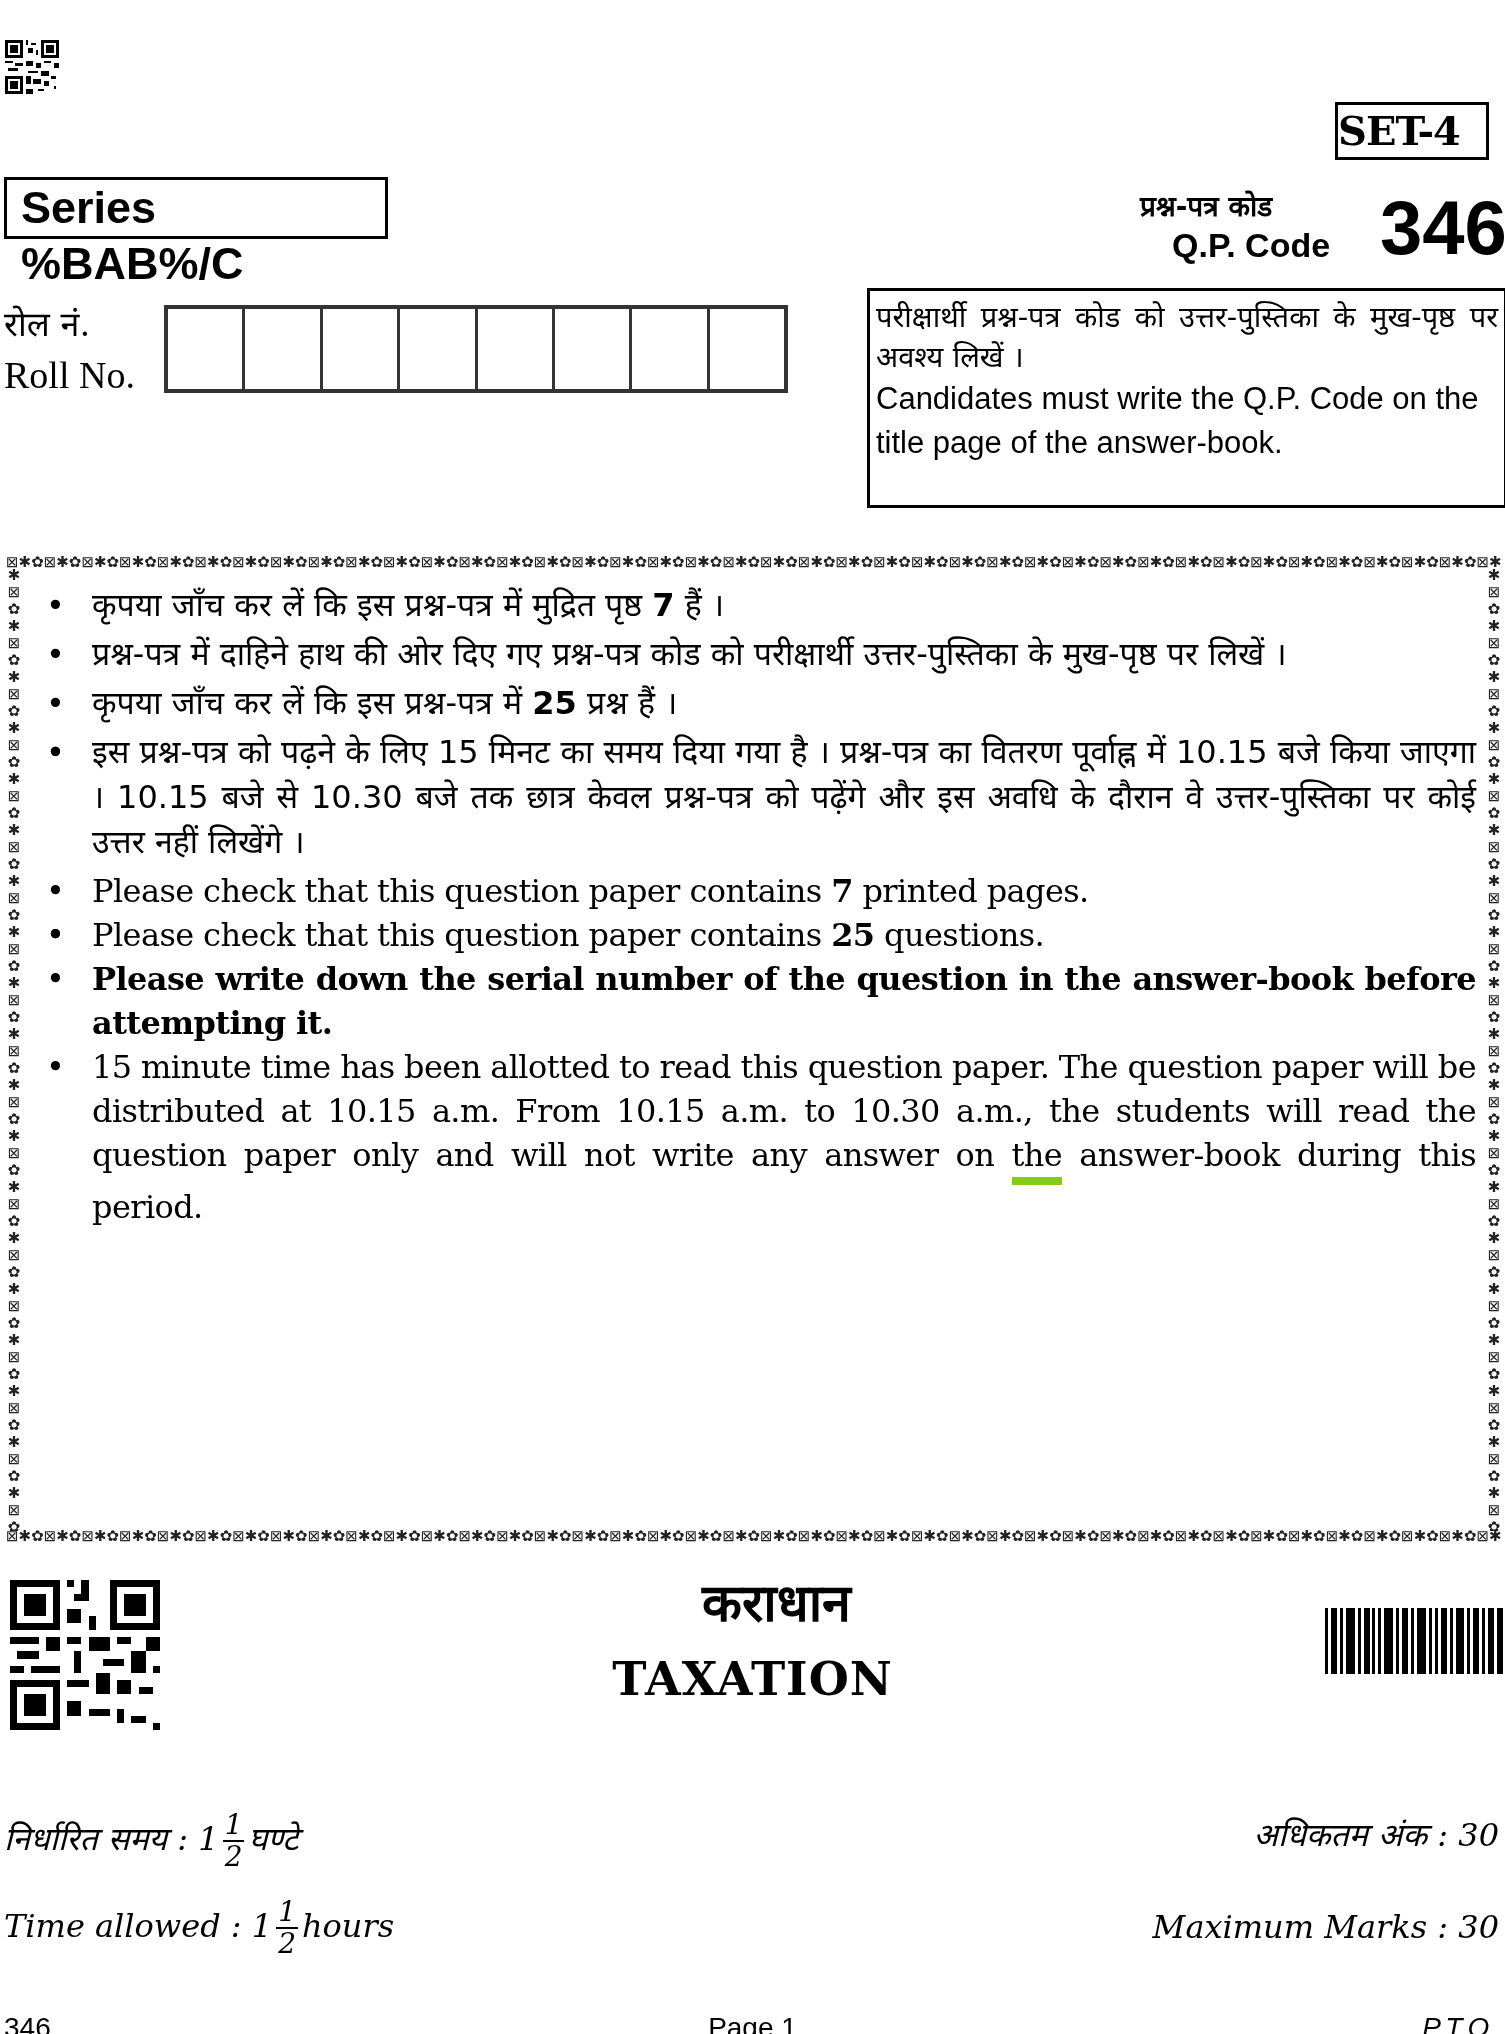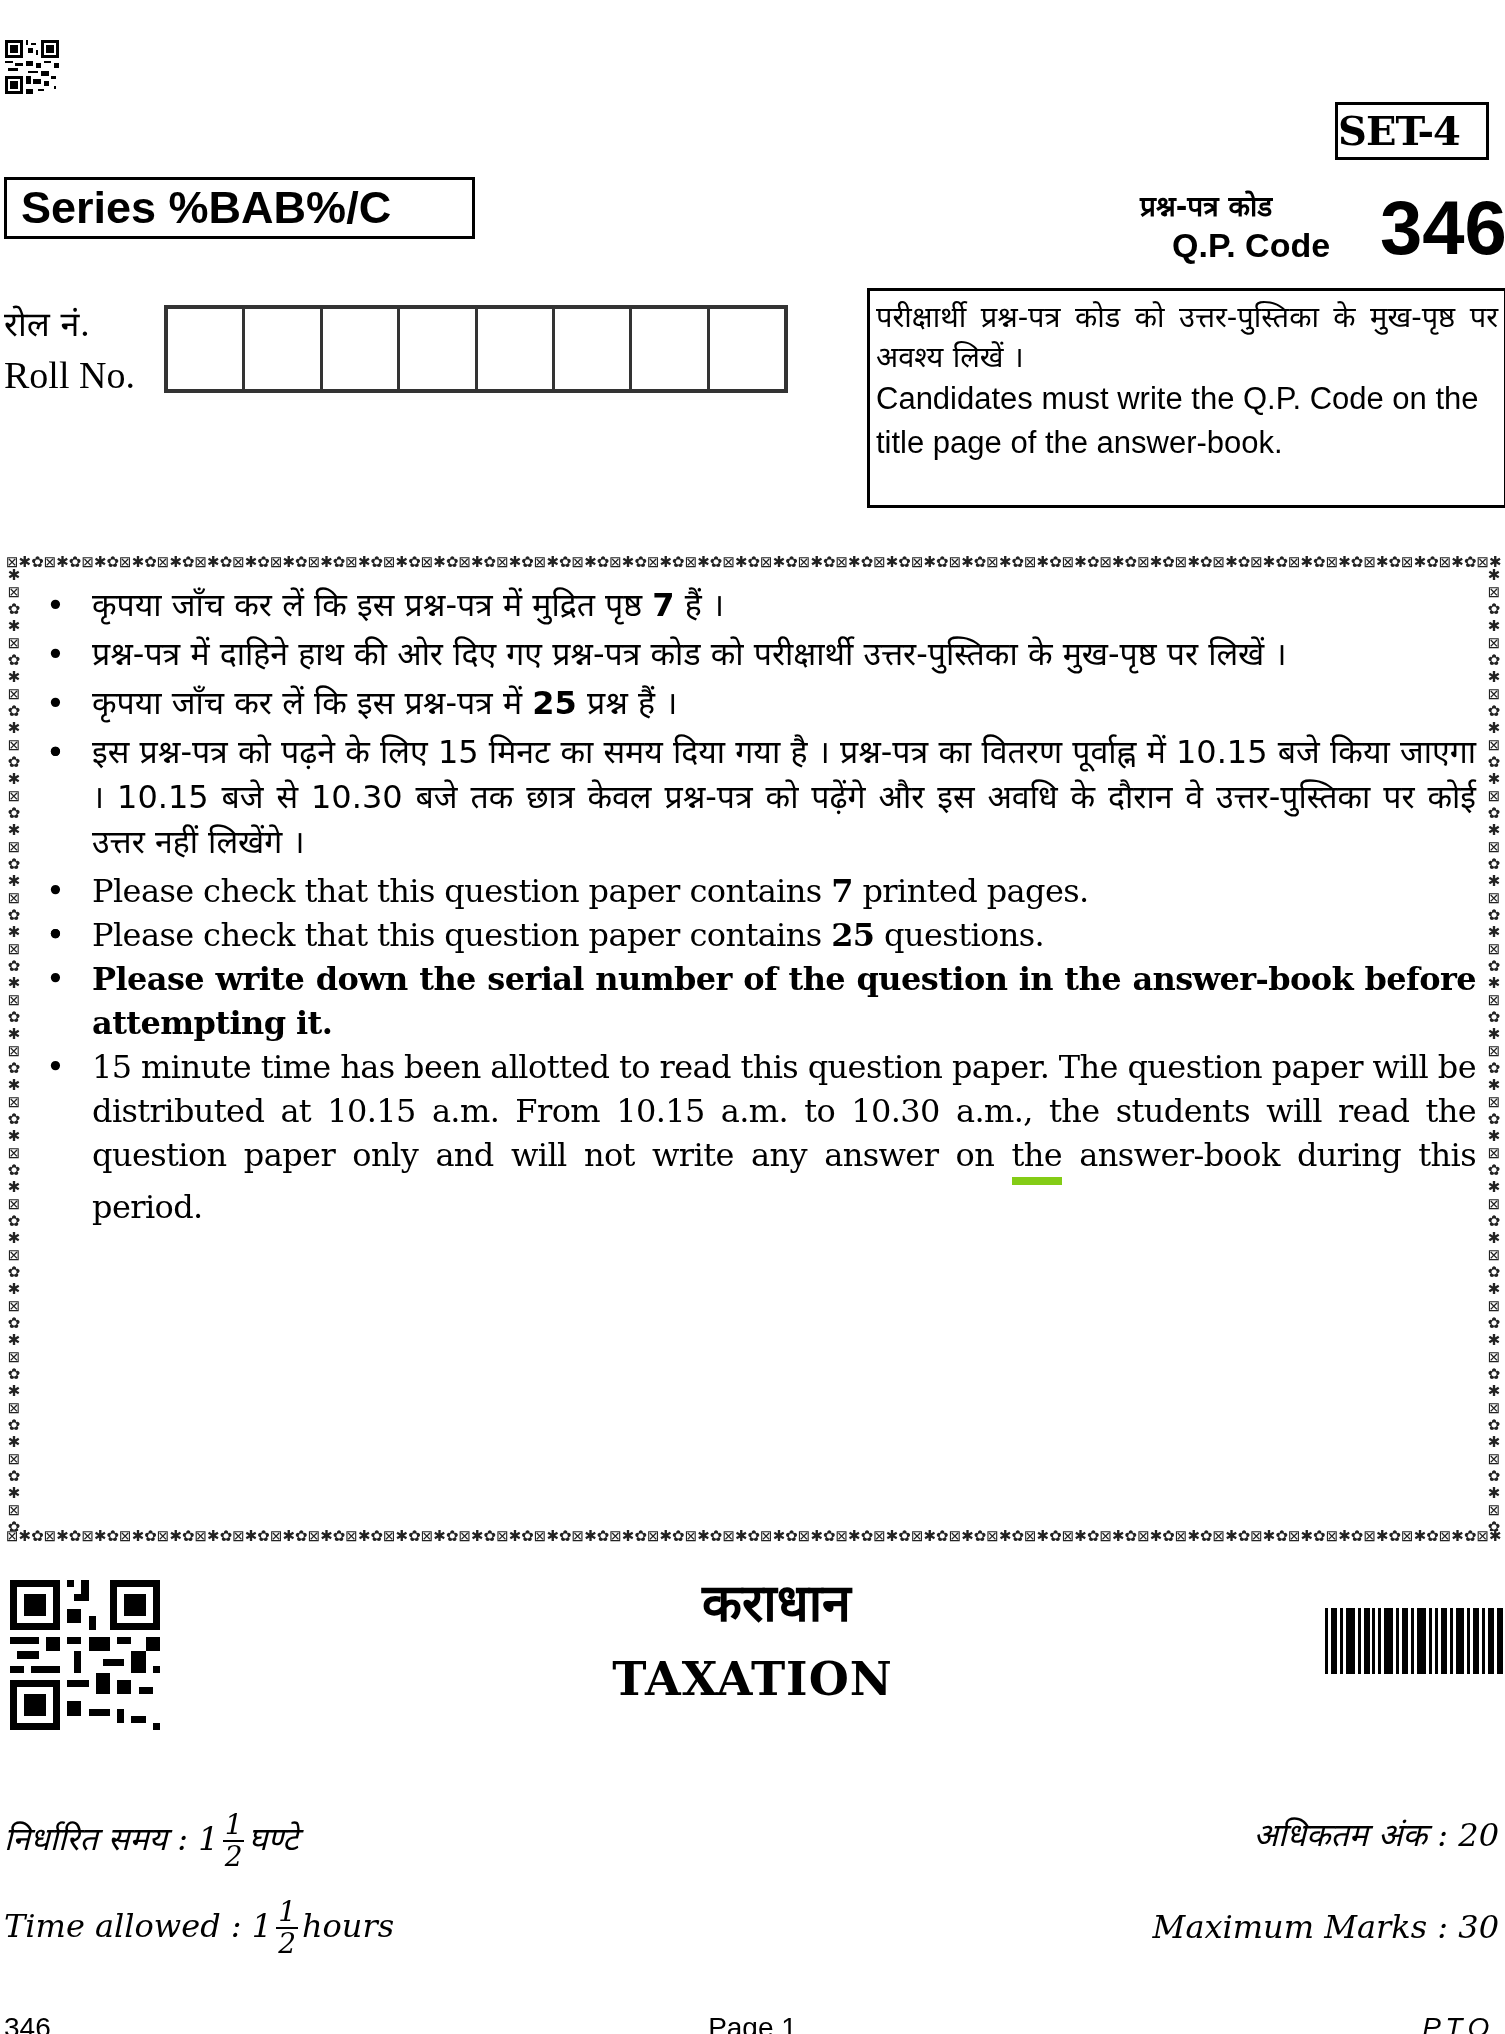--- a/index.html
+++ b/index.html
@@ -6,21 +6,21 @@
   body { width:1505px; height:2034px; position:relative; overflow:hidden; color:#000; font-family:"DejaVu Serif", serif; }
   .abs { position:absolute; }
 
   
   .qr-small { left:5px; top:40px; width:54px; height:54px; }
   .qr-large { left:8px; top:1580px; width:154px; height:150px; }
 
   .set-box { left:1335px; top:102px; width:154px; height:58px; border:3px solid #000; box-sizing:border-box;
              font-family:"DejaVu Serif", serif; font-weight:bold; font-size:40px; line-height:52px; letter-spacing:-1px; }
 
-  .series-box { left:4px; top:177px; width:471px; height:62px; border:3px solid #000; box-sizing:border-box;
+  .series-box { left:4px; top:177px; width:384px; height:62px; border:3px solid #000; box-sizing:border-box;
                 font-family:"Liberation Sans", sans-serif; font-weight:bold; font-size:45px; line-height:56px; padding-left:14px; }
 
   .qp-hindi { left:1140px; top:186px; font-family:"DejaVu Sans", sans-serif; font-weight:bold; font-size:28px; }
   .qp-eng { left:1172px; top:226px; font-family:"Liberation Sans", sans-serif; font-weight:bold; font-size:34px; }
   .qp-num { left:1380px; top:188px; font-family:"Liberation Sans", sans-serif; font-weight:bold; font-size:76px; line-height:80px; }
 
   .roll-hindi { left:4px; top:300px; font-family:"DejaVu Serif", serif; font-size:34px; }
   .roll-eng { left:4px; top:353px; font-family:"Liberation Serif", serif; font-size:38px; }
   .roll-boxes { left:164px; top:305px; width:624px; height:88px; border:4px solid #333; box-sizing:border-box; display:flex; }
   .roll-cell { flex:1; border-right:3px solid #333; }
@@ -254,18 +254,18 @@
       <rect x="58" y="0" width="2" height="22"></rect>
   </g>
 </svg>
 
 <div class="abs meta time-hi">
   <span>निर्धारित समय : 1</span><span class="frac"><span class="num">1</span><span class="den">2</span></span><span>घण्टे</span>
 </div>
 <div class="abs meta time-en">
   <span>Time allowed : 1</span><span class="frac"><span class="num">1</span><span class="den">2</span></span><span>hours</span>
 </div>
-<div class="abs meta marks-hi" style="top:1812px;">अधिकतम अंक : 20</div>
+<div class="abs meta marks-hi" style="top:1812px;">अधिकतम अंक : 30</div>
 <div class="abs meta marks-en" style="top:1908px;">Maximum Marks : 30</div>
 
 <div class="abs footer f-left">346</div>
 <div class="abs footer f-center">Page 1</div>
 <div class="abs footer f-right">P.T.O.</div>
 
 </body></html>

